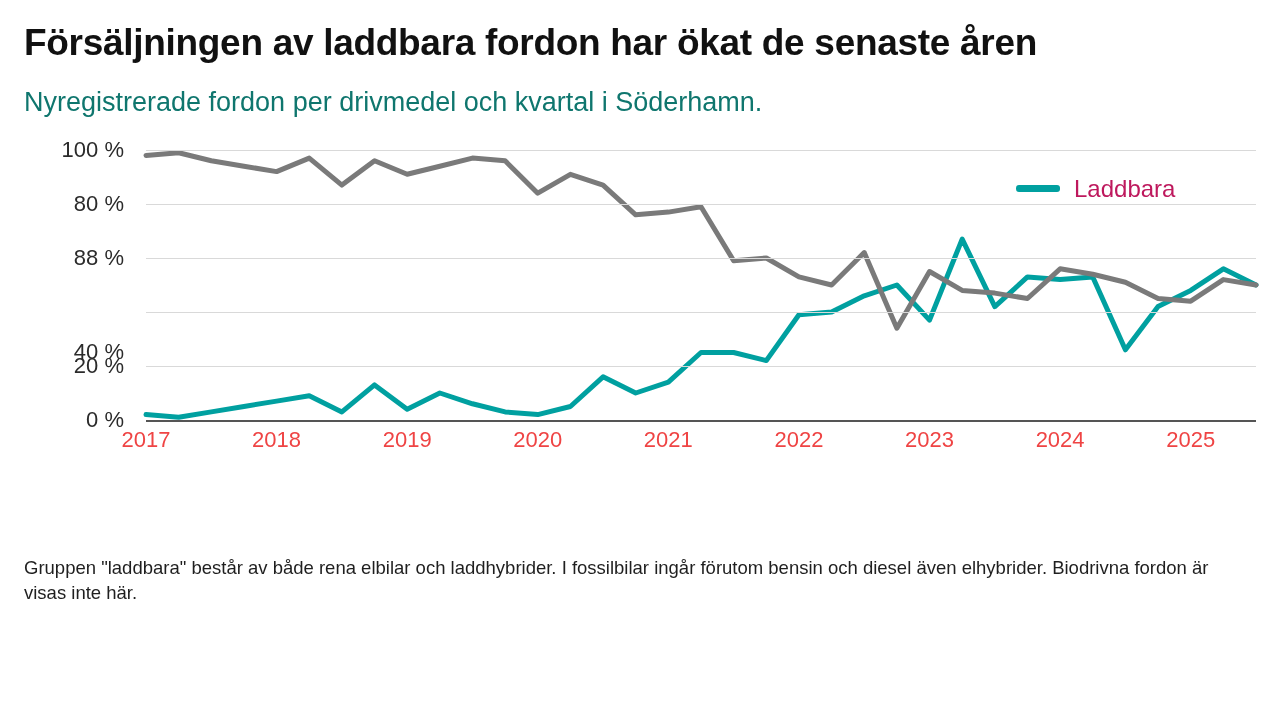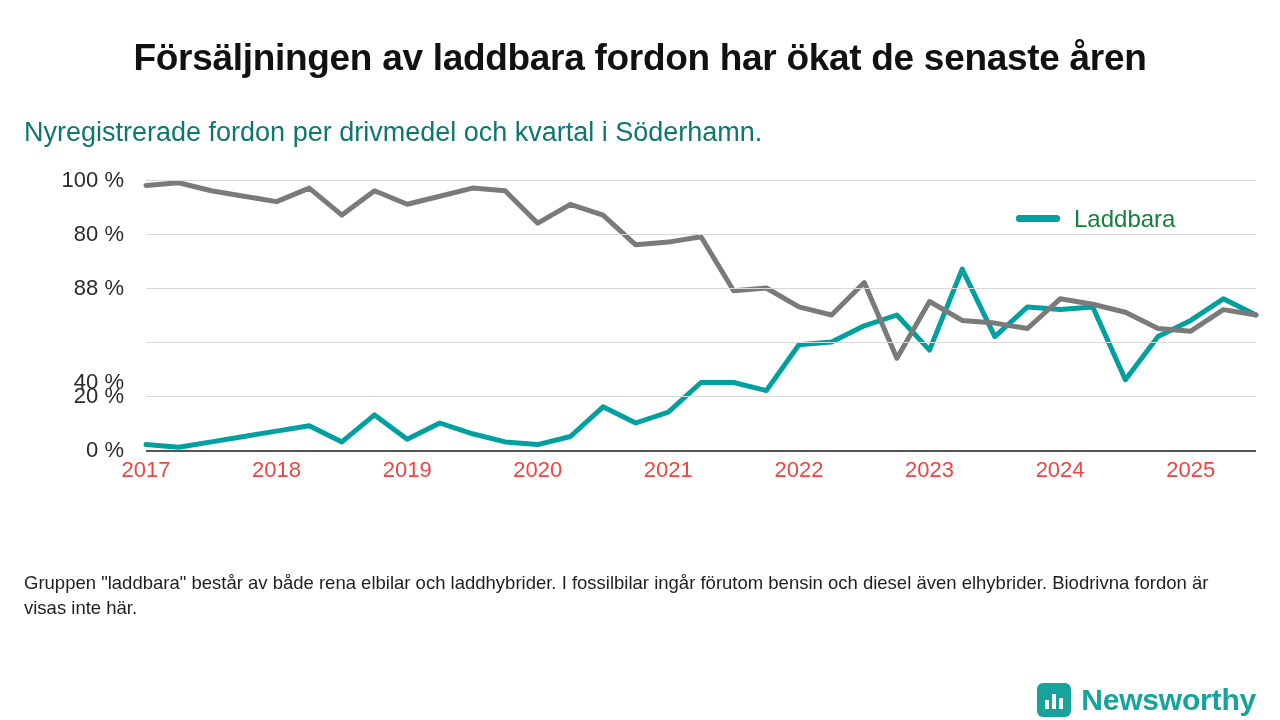--- a/index.html
+++ b/index.html
@@ -19,25 +19,24 @@
     position: relative;
     width: 1280px;
     height: 720px;
     box-sizing: border-box;
     padding: 0 24px;
   }
   .title {
     font-size: 37px;
     font-weight: bold;
     letter-spacing: -0.3px;
-    margin: 15px;
+    margin: 0;
     padding-top: 22px;
     line-height: 1.15;
     color: #111111;
-    text-align: center;
   }
   .subtitle {
     font-size: 27px;
     font-weight: normal;
     margin: 0;
     padding-top: 22px;
     color: #0f766e;
   }
   .chart-area {
     position: relative;
@@ -114,21 +113,21 @@
     height: 38px;
   }
   .legend-swatch {
     width: 44px;
     height: 7px;
     border-radius: 3px;
     margin-right: 14px;
   }
   .legend-text {
     font-size: 24px;
-    color: #15803d;
+    color: #be185d;
   }
   .footnote {
     position: absolute;
     left: 24px;
     top: 556px;
     width: 1215px;
     font-size: 18.5px;
     line-height: 1.35;
     color: #1f1f1f;
   }
@@ -214,22 +213,14 @@
       <div class="legend-row">
         <span class="legend-swatch" style="background:#00a0a0"></span>
         <span class="legend-text">Laddbara</span>
       </div>
     </div>
 
   </div>
 
   <div class="footnote">Gruppen "laddbara" består av både rena elbilar och laddhybrider. I fossilbilar ingår förutom bensin och diesel även elhybrider. Biodrivna fordon är visas inte här.</div>
 
-  <div class="brand">
-    <span class="brand-mark">
-        <i></i>
-        <i></i>
-        <i></i>
-      </span>
-    <span class="brand-name">Newsworthy</span>
-  </div>
 
 </div>
 
 </body></html>

